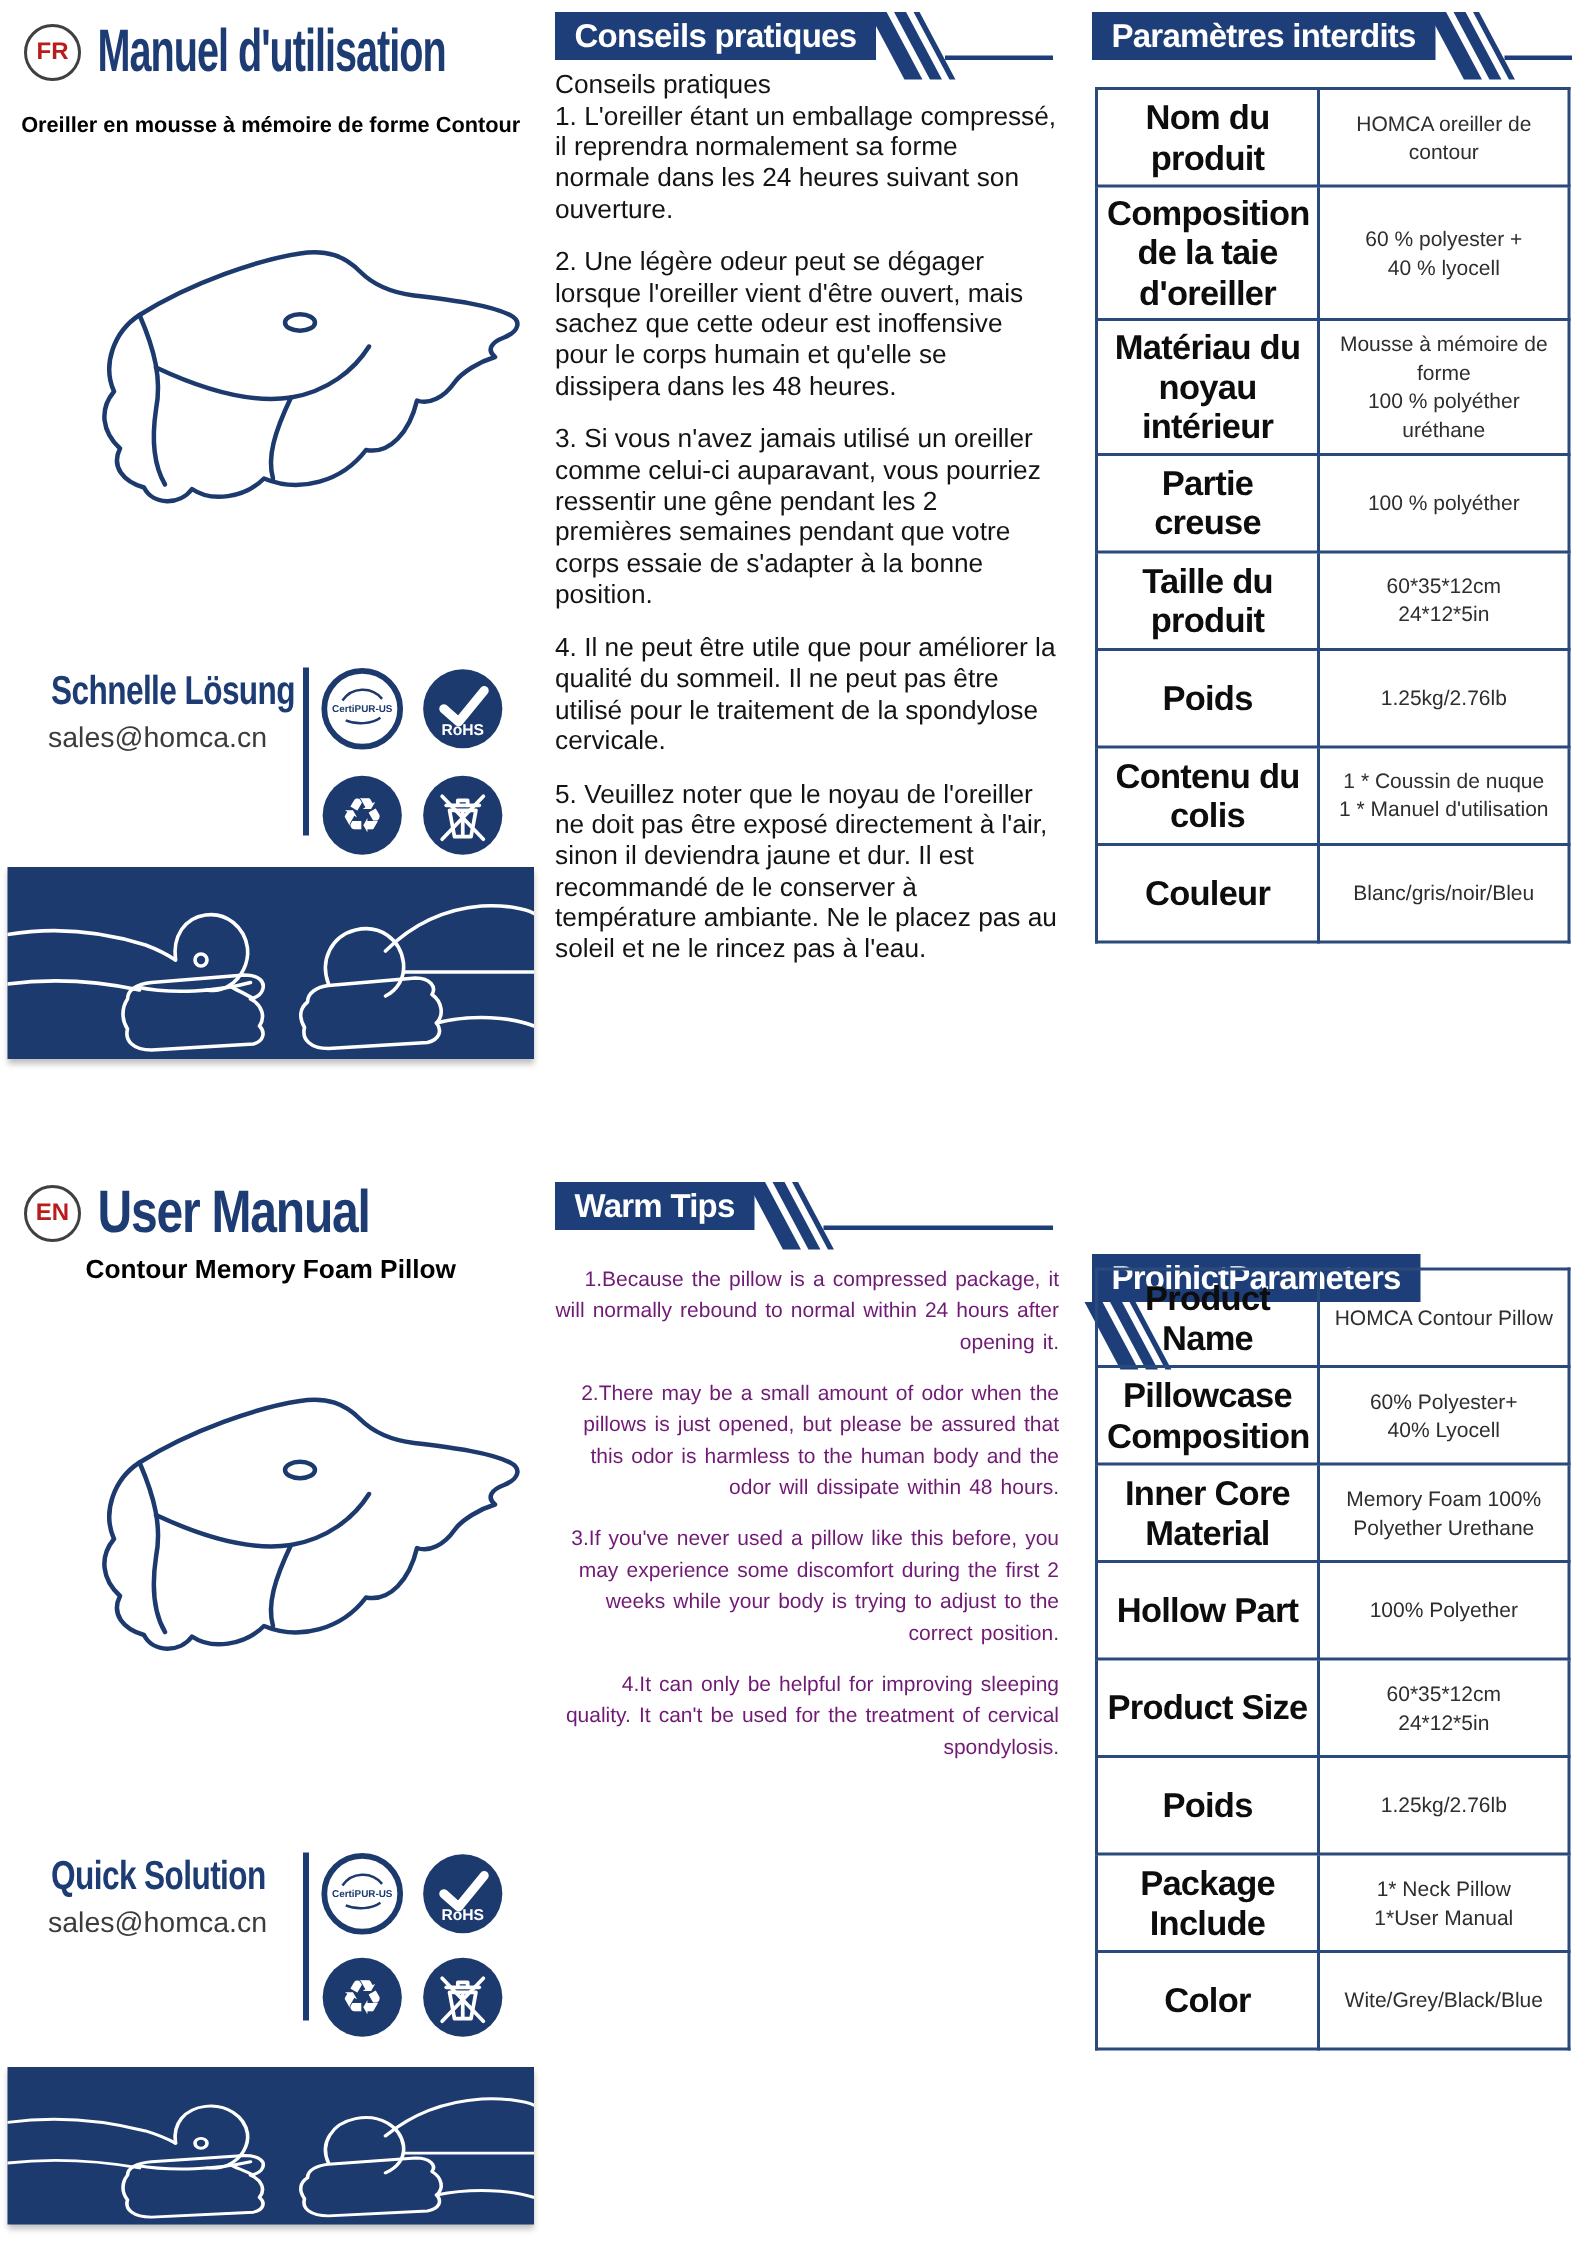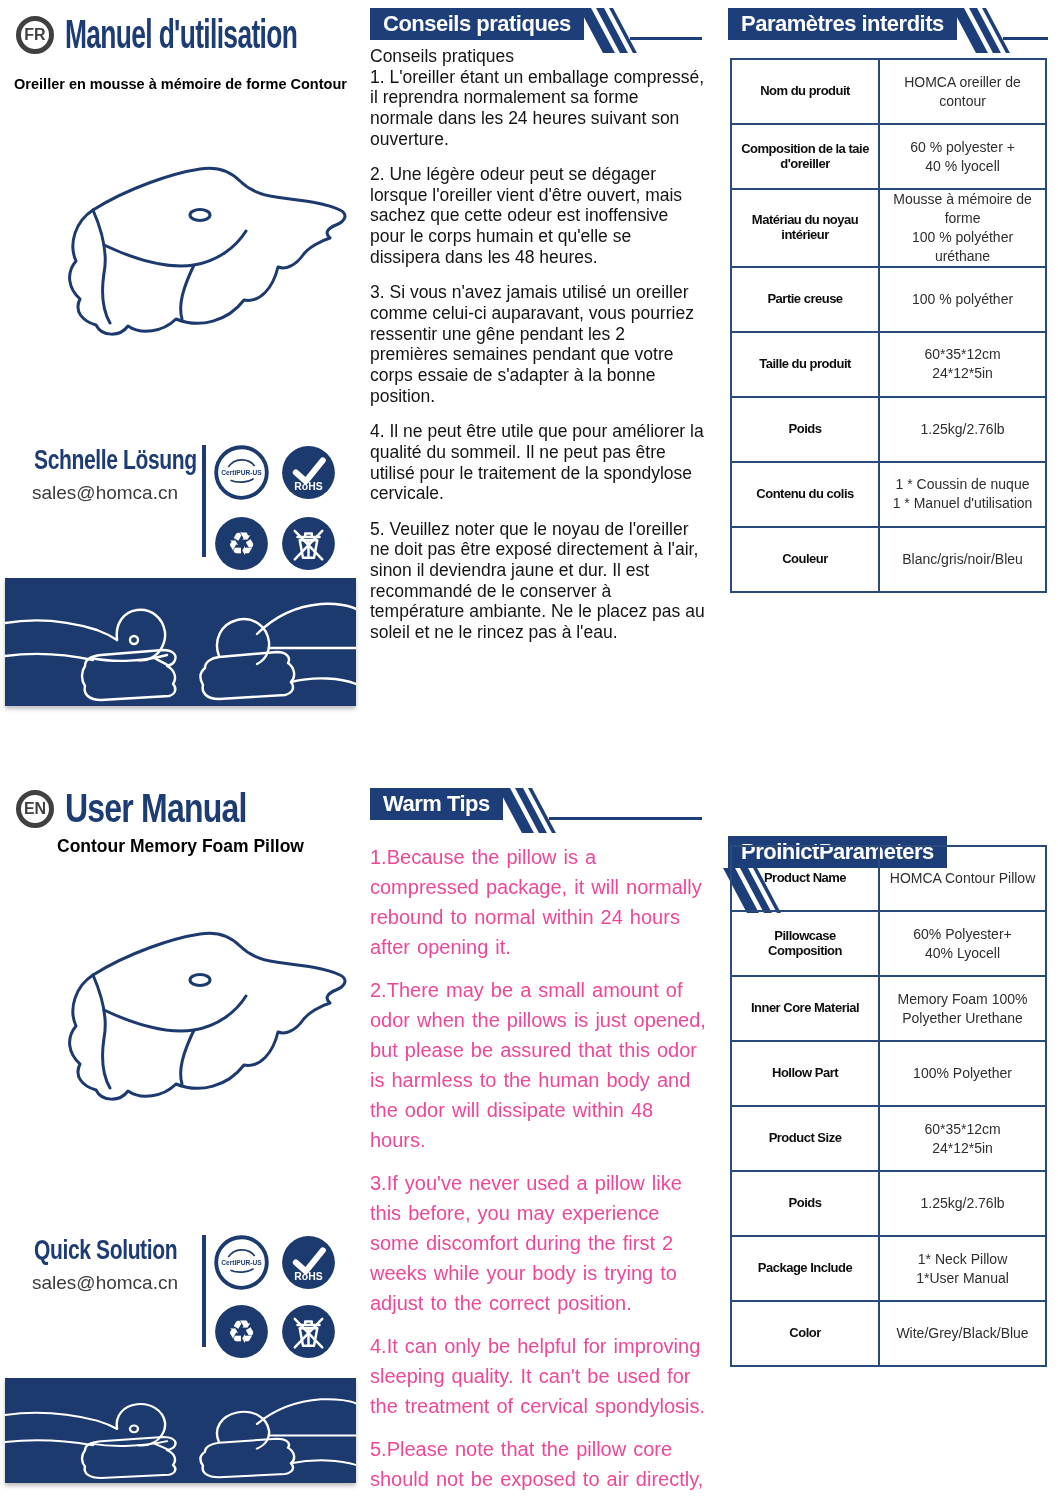--- a/index.html
+++ b/index.html
@@ -2,23 +2,23 @@
 <html><head>
 <meta charset="utf-8">
 <style>
   * { margin:0; padding:0; box-sizing:border-box; }
   html,body { background:#ffffff; }
   body { font-family:"Liberation Sans", sans-serif; color:#1f1f1f; }
   .page { position:relative; width:1058px; height:1500px; background:#fff; overflow:hidden; }
 
   
   .head { position:absolute; display:flex; align-items:center; gap:11px; left:16px; }
-  .lang-badge { width:38px; height:38px; border:5px solid #404040; border-radius:50%;
+  .lang-badge { width:38px; height:38px; border:2px solid #404040; border-radius:50%;
     display:flex; align-items:center; justify-content:center; font-weight:bold;
-    font-size:16px; color:#404040; flex:0 0 auto; }
+    font-size:16px; color:#b91c1c; flex:0 0 auto; }
   .h-title { font-weight:bold; color:#1e3c74; white-space:nowrap; letter-spacing:-1px; transform-origin:left center; }
   .fr-title { font-size:40px; transform:scaleX(0.66); }
   .en-title { font-size:40px; transform:scaleX(0.80); }
   .subtitle { position:absolute; left:8px; width:345px; text-align:center; color:#000000; font-weight:600; white-space:nowrap; }
   .fr-sub { font-size:14.5px; }
   .en-sub { font-size:17.5px; }
 
   
   .pillow { position:absolute; left:8px; }
   .pillow path, .pillow ellipse { fill:none; stroke:#1d3a6e; stroke-width:3; stroke-linecap:round; stroke-linejoin:round; }
@@ -47,26 +47,26 @@
   .rstripes i:nth-child(2){ width:8px; }
   .rstripes i:nth-child(3){ width:4px; }
   .rline { flex:1 1 auto; height:3px; background:#1d3e78; margin-top:29px; }
 
   
   .tips { position:absolute; left:370px; width:336px; }
   .tips p { margin:0; }
   .fr-tips p { font-size:17.5px; line-height:1.18; color:#141414; margin-bottom:15px; }
   .fr-tips p.th { margin-bottom:0; }
   .fr-tips p.t1 { margin-top:0; }
-  .en-tips p { font-size:20px; line-height:1.5; color:#ec4899; margin-bottom:13px; word-spacing:1.5px; }
+  .en-tips p { font-size:14px; line-height:1.5; color:#701a75; margin-bottom:13px; word-spacing:1.5px;text-align:right; }
 
   
   .spec-table { position:absolute; border-collapse:collapse; table-layout:fixed; width:317px; }
   .spec-table td { border:2px solid #2b4a7c; height:65px; vertical-align:middle; text-align:center; }
-  .spec-table td.lbl { width:47%; font-weight:bold; color:#0d0d0d; font-size:13px; letter-spacing:-0.5px; line-height:1.15; padding:4px 6px; }
+  .spec-table td.lbl { width:47%; font-weight:bold; color:#0d0d0d; font-size:23px; letter-spacing:-0.5px; line-height:1.15; padding:4px 6px; }
   .spec-table td.val { font-size:14px; color:#2e2e2e; white-space:pre-line; line-height:1.35; padding:0 4px; }
 
   
   .bsvg-text { font-family:"Liberation Sans", sans-serif; font-weight:bold; }
 </style>
 </head>
 <body>
 
 <div class="page">
 
@@ -287,21 +287,20 @@
         <i></i>
         <i></i>
       </span>
     <span class="rline"></span>
   </div>
   <div class="tips en-tips" style="top:842px;">
     <p>1.Because the pillow is a compressed package, it will normally rebound to normal within 24 hours after opening it.</p>
     <p>2.There may be a small amount of odor when the pillows is just opened, but please be assured that this odor is harmless to the human body and the odor will dissipate within 48 hours.</p>
     <p>3.If you've never used a pillow like this before, you may experience some discomfort during the first 2 weeks while your body is trying to adjust to the correct position.</p>
     <p>4.It can only be helpful for improving sleeping quality. It can't be used for the treatment of cervical spondylosis.</p>
-    <p>5.Please note that the pillow core should not be exposed to air directly, otherwise it will turn yellow and hard. and it is recommended to store it at room temperature. Do not place it in the sun, or rinse it with water.</p>
   </div>
 
   <div class="ribbon" style="top:836px; left:728px; width:320px;flex-direction:column;">
     <span class="rbox">ProihictParameters</span>
     <span class="rstripes">
         <i></i>
         <i></i>
         <i></i>
       </span>
     <span class="rline"></span>

